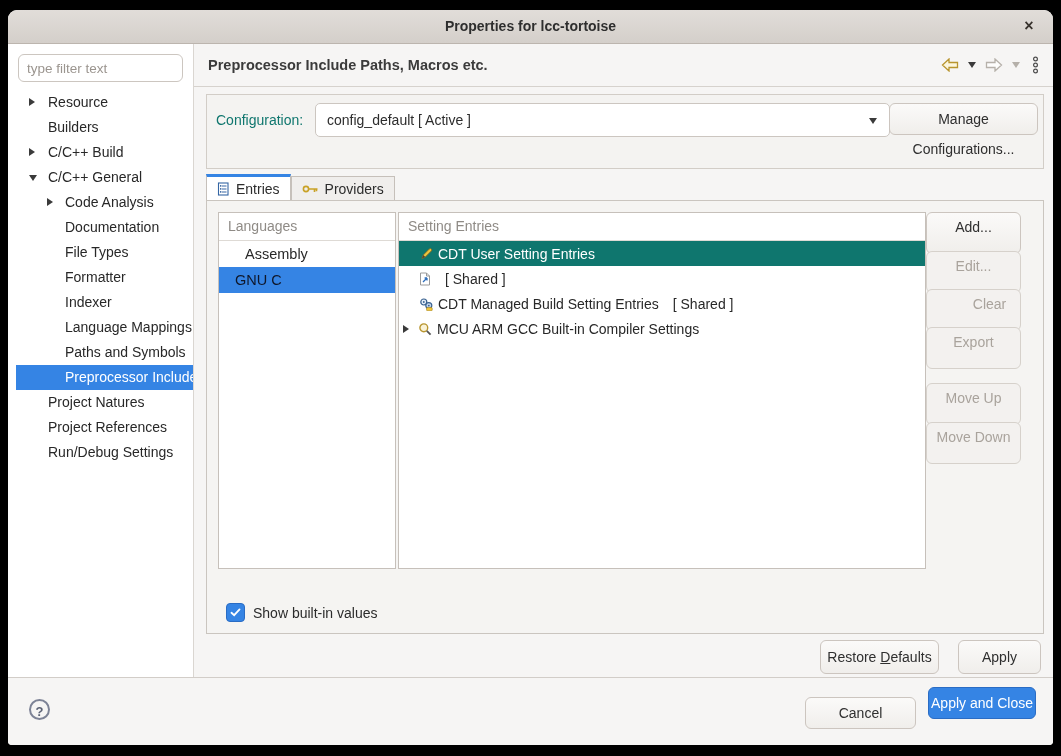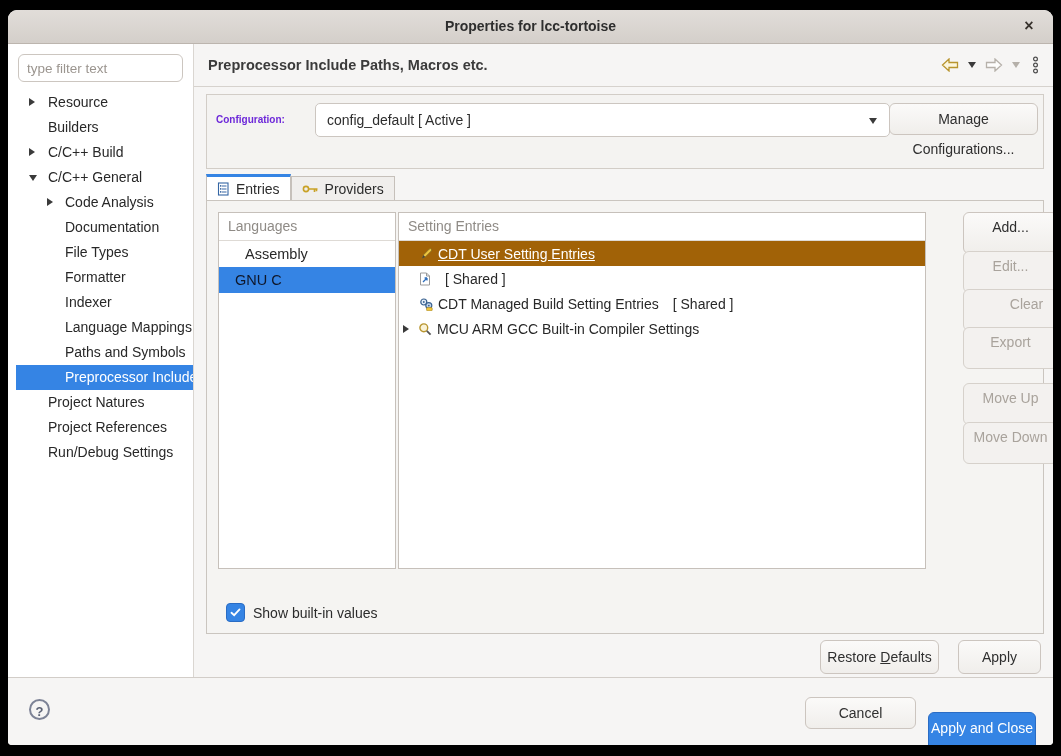--- a/index.html
+++ b/index.html
@@ -30,21 +30,21 @@
   .trow.sel .lbl{left:49px;}
   
   .main{position:absolute;left:186px;top:34px;width:859px;height:633px;background:#f6f5f4;}
   .main-header{position:absolute;left:0;top:0;right:0;height:42px;border-bottom:1px solid #d6d2cd;}
   .main-header .ptitle{position:absolute;left:14px;line-height:42px;font-size:14.5px;font-weight:bold;color:#3b3b3b;}
   .nav{position:absolute;right:14px;top:0;height:42px;display:flex;align-items:center;gap:9px;}
   .tri{width:0;height:0;border-left:4.5px solid transparent;border-right:4.5px solid transparent;}
   .tri.black{border-top:6px solid #3a3a3a;} .tri.gray{border-top:6px solid #b5b0a9;}
   
   .cfg{position:absolute;left:12px;top:50px;right:9px;height:73px;border:1px solid #d2cdc7;background:#f4f3f1;}
-  .cfg-label{position:absolute;left:9px;top:9px;height:32px;line-height:32px;font-size:10px;color:#6d28d9;font-weight:bold;}
+  .cfg-label{position:absolute;left:9px;top:9px;height:32px;line-height:32px;font-size:14px;color:#0f766e;}
   .combo{position:absolute;left:108px;top:8px;width:545px;height:32px;background:#fff;border:1px solid #ccc6c0;border-radius:5px;padding-left:28px;}
   .combo .val{position:absolute;left:11px;line-height:32px;font-size:14px;color:#2d2d2d;}
   .combo .tri{position:absolute;right:12px;top:14px;}
   .mng{position:absolute;right:5px;top:8px;width:149px;height:32px;line-height:30px;}
   
   .btn{box-sizing:border-box;border:1px solid #ccc5bf;border-radius:6px;background:linear-gradient(#fbfaf9,#f0eeeb);
        color:#2f2f2f;font-size:14px;text-align:center;cursor:default;}
   .btn.disabled{color:#a9a39c;background:#f3f1ef;border-color:#d6d1cb;}
   .btn.primary{background:#3584e4;border-color:#2a6cc4;color:#fff;}
   
@@ -54,43 +54,43 @@
   .tab.active{background:#fff;border-top:3px solid #3584e4;height:27px;border-bottom:none;}
   
   .content{position:absolute;left:12px;top:156px;right:9px;height:432px;border:1px solid #cac5bf;background:#f5f4f2;}
   .list{position:absolute;background:#fff;border:1px solid #c6c0ba;overflow:hidden;}
   .list-header{height:27px;line-height:27px;padding-left:9px;font-size:14px;color:#8f8b86;border-bottom:1px solid #dedad5;}
   .lang-list{left:11px;top:11px;width:176px;height:355px;}
   .lang-row{height:26px;line-height:26px;padding-left:26px;font-size:14.5px;color:#282828;}
   .lang-row.sel{background:#3584e4;color:#0f172a;padding-left:16px;}
   .ent-list{left:191px;top:11px;width:526px;height:355px;}
   .ent-row{display:flex;align-items:center;height:25px;padding-left:20px;font-size:14px;color:#282828;gap:5px;}
-  .ent-row.sel{background:#a16207;color:#fff;text-decoration:underline;}
+  .ent-row.sel{background:#0f766e;color:#fff;}
   .ent-row .suffix{margin-left:9px;}
   .ent-row.has-exp{padding-left:4px;}
   .ent-exp{width:0;height:0;border-top:4.5px solid transparent;border-bottom:4.5px solid transparent;
            border-left:6.5px solid #3a3a3a;margin-right:4px;}
   .icon{display:inline-flex;flex:none;}
-  .acts .btn{position:absolute;left:756px;width:95px;height:42px;line-height:29px;}
+  .acts .btn{position:absolute;left:719px;width:95px;height:42px;line-height:29px;}
   
   .cbrow{position:absolute;left:19px;top:402px;display:flex;align-items:center;gap:8px;}
   .cbox{width:17px;height:17px;border-radius:4px;background:#3584e4;border:1px solid #2a6cc4;
         display:flex;align-items:center;justify-content:center;}
   .cblabel{font-size:14px;color:#2b2b2b;}
   
   .restore-row{position:absolute;right:0;top:596px;height:34px;}
   .btn-restore{position:absolute;right:114px;top:0;width:119px;height:34px;line-height:32px;}
   .btn-apply{position:absolute;right:12px;top:0;width:83px;height:34px;line-height:32px;}
   .u{text-decoration:underline;}
   
   .bottom{position:absolute;left:0;bottom:0;right:0;height:67px;border-top:1px solid #d2cdc8;background:#f6f5f4;}
   .help{position:absolute;left:21px;top:21px;width:21px;height:21px;border:2px solid #7d8396;border-radius:50%;
         color:#5b6275;font-size:13px;font-weight:bold;text-align:center;line-height:21px;box-sizing:border-box;}
   .btn-cancel{position:absolute;right:137px;top:19px;width:111px;height:32px;line-height:30px;}
-  .btn-applyclose{position:absolute;right:17px;top:34px;width:108px;height:40px;line-height:30px;}
+  .btn-applyclose{position:absolute;right:17px;top:9px;width:108px;height:32px;line-height:30px;}
 </style>
 </head>
 <body>
 
 <div class="stage">
  <div class="window">
 
   <div class="titlebar">
     <span class="title">Properties for lcc-tortoise</span>
     <span class="close-btn">×</span>

